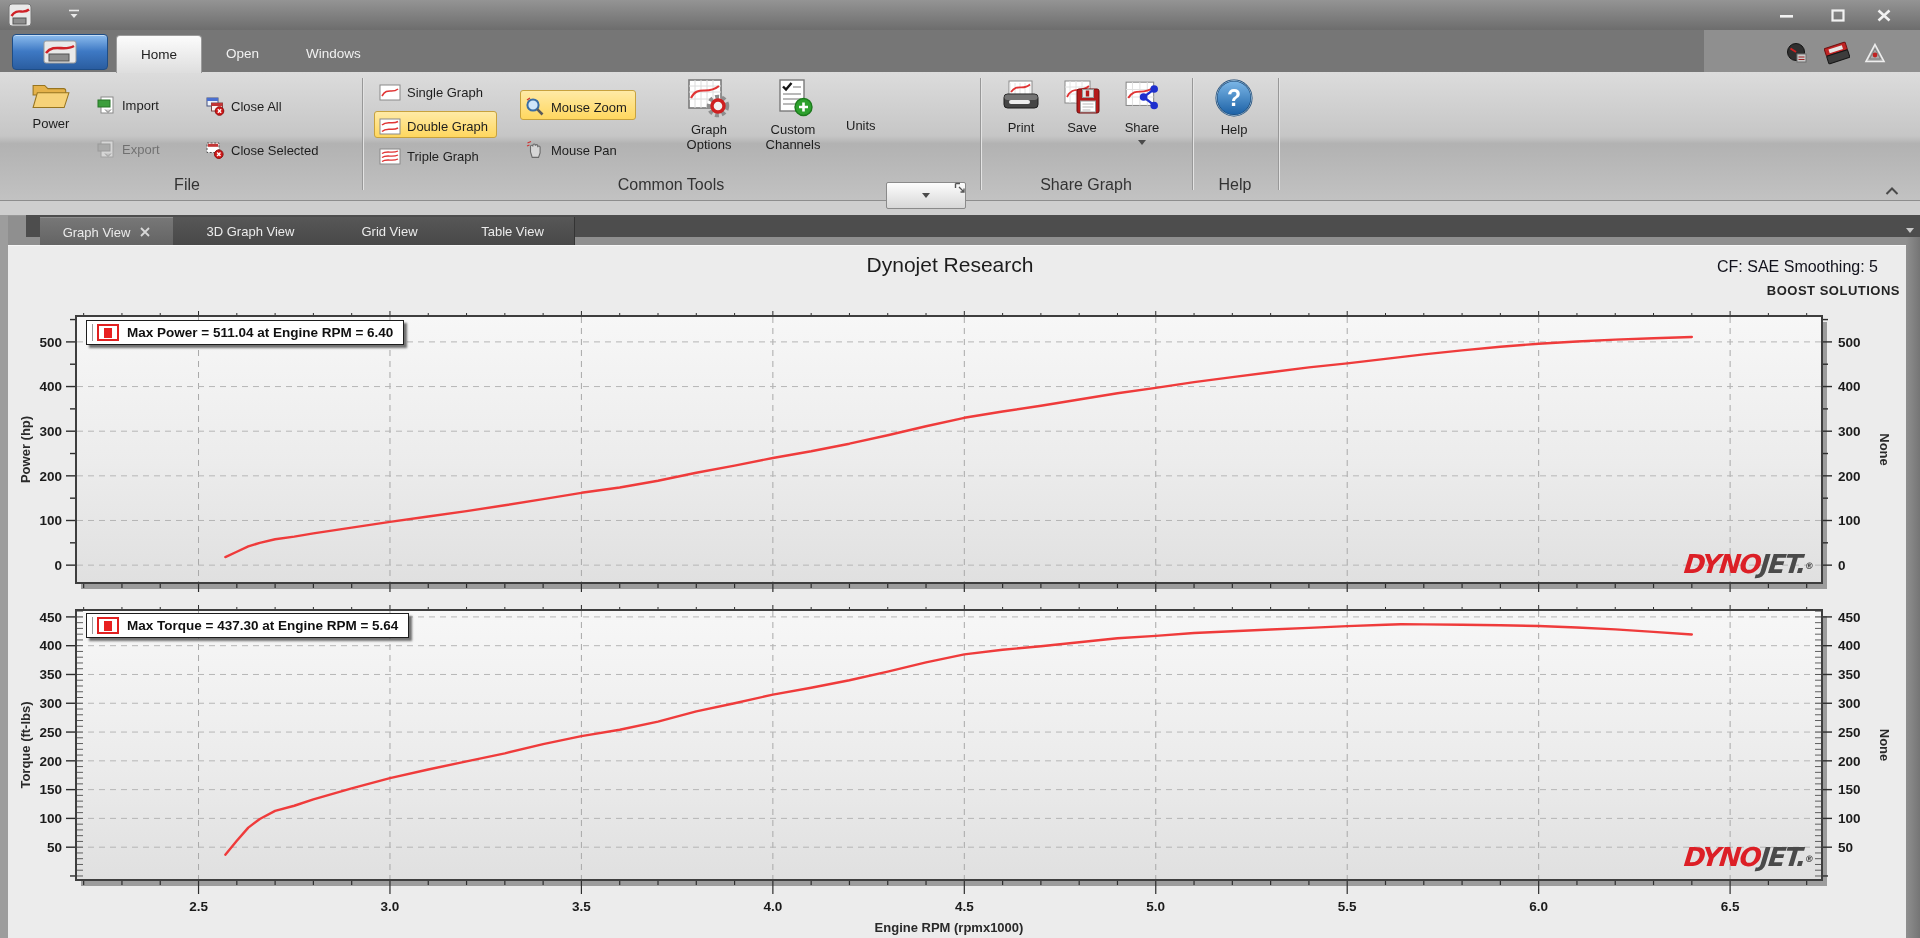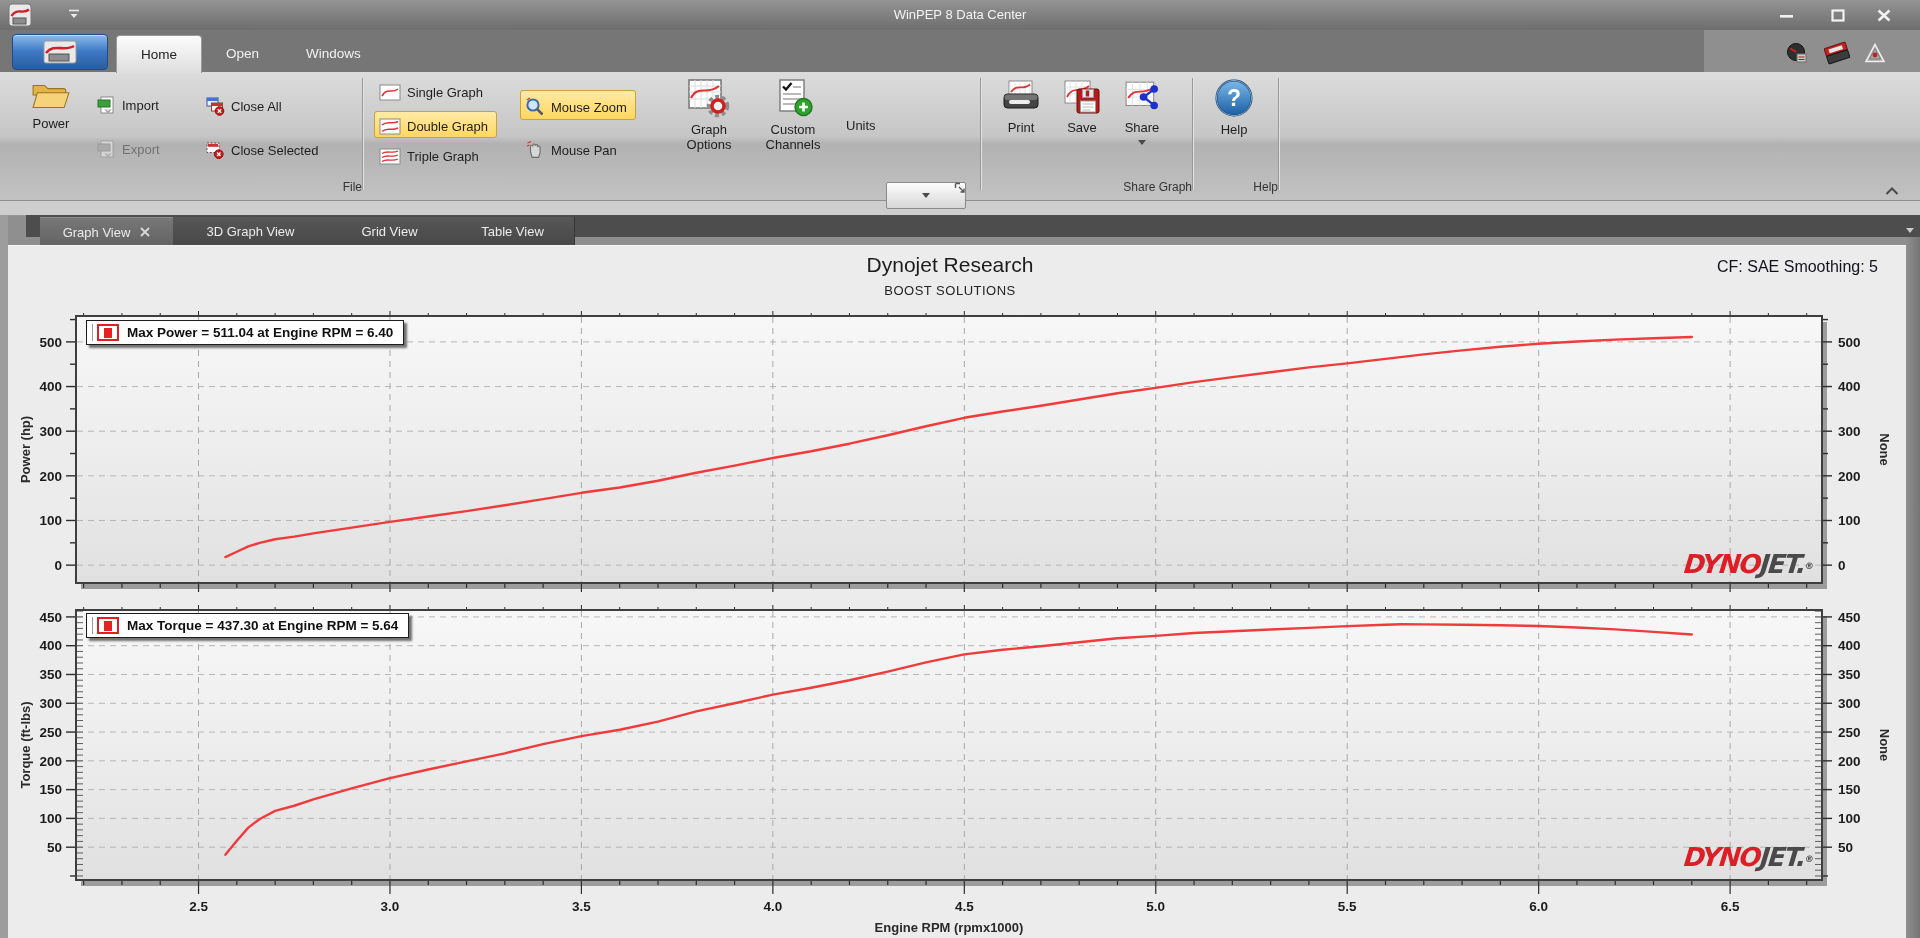--- a/index.html
+++ b/index.html
@@ -10,40 +10,40 @@
   .winbtn{position:absolute;top:6px;height:18px;width:32px;display:flex;align-items:center;justify-content:center;cursor:default}
   
   #tabrow{position:absolute;left:0;top:30px;width:1704px;height:42px;background:#767676;z-index:19}
   .apporb{position:absolute;left:12px;top:4px;width:94px;height:34px;border-radius:4px;border:1px solid #1e4d86;background:linear-gradient(#8cbcee,#3e79c4 48%,#2a5da0);display:flex;align-items:center;justify-content:center;box-shadow:inset 0 1px 0 rgba(255,255,255,.5)}
   .rtab{position:absolute;top:5px;height:37px;display:flex;align-items:center;justify-content:center;color:#f1f1f1;font-size:13.5px;padding:0 24px}
   .rtab.active{background:linear-gradient(#fcfcfc,#dedede);color:#222;border:1px solid #9b9b9b;border-bottom:none;border-radius:4px 4px 0 0}
   .traybtn{position:absolute;top:10px;width:26px;height:26px;display:flex;align-items:center;justify-content:center}
   
   #ribbon{position:absolute;left:0;top:72px;width:1920px;height:128px;background:linear-gradient(#dcdcdc,#c6c6c6 50%,#b2b2b2 56%,#c2c2c2);z-index:18;border-bottom:1px solid #8d8d8d}
   .gdiv{position:absolute;top:6px;height:112px;width:1px;background:#989898;box-shadow:1px 0 0 #e3e3e3}
-  .glabel{position:absolute;bottom:6px;font-size:12px;color:#333;text-align:right}
+  .glabel{position:absolute;bottom:6px;font-size:16px;color:#333;text-align:center}
   .btn{position:absolute;display:flex;align-items:center;gap:6px;font-size:13px;color:#1e1e1e;white-space:nowrap;cursor:default}
   .btn.big{flex-direction:column;gap:4px;text-align:center;justify-content:flex-start}
   .btn.big .blabel{line-height:15px}
   .hl{background:linear-gradient(#ffeaa6,#ffd75f);border:1px solid #c8a23e;border-radius:3px;padding:6px 8px 2px 4px}
   .plain{padding:3px 8px 3px 4px;border:1px solid transparent}
   .disabled{opacity:.45;filter:grayscale(.9)}
   .units-dd{position:absolute;left:886px;top:110px;width:78px;height:25px;background:linear-gradient(#fdfdfd,#d7d7d7);border:1px solid #8a8a8a;border-radius:2px;display:flex;align-items:center;justify-content:center}
   .tri{width:0;height:0;border-left:4px solid transparent;border-right:4px solid transparent;border-top:5px solid #4a4a4a}
   
   #band{position:absolute;left:0;top:200px;width:1920px;height:15px;background:#cecece;border-bottom:1px solid #989898}
   #lstrip{position:absolute;left:0;top:215px;width:8px;height:723px;background:#9d9d9d}
   #rstrip{position:absolute;left:1906px;top:215px;width:14px;height:723px;background:linear-gradient(90deg,#8f8f8f,#757575)}
   #docstrip{position:absolute;left:26px;top:215px;width:1898px;height:22px;background:#4d4d4d}
   .doctab{position:absolute;top:2px;height:28px;background:linear-gradient(#575757,#484848);color:#ebebeb;font-size:13px;display:flex;align-items:center;justify-content:center;gap:10px;border-right:1px solid #343434}
   .doctab.active{background:linear-gradient(#777,#636363);border-top:1px solid #8e8e8e}
   #panel{position:absolute;left:8px;top:245px;width:1898px;height:693px;background:#ececec;border-top:1px solid #f6f6f6}
   
   #gtitle{position:absolute;left:0;top:253px;width:1900px;text-align:center;font-size:21px;color:#1c1c1c;z-index:6}
-  #gsub{position:absolute;left:0;top:283px;width:1900px;text-align:center;font-size:13px;font-weight:400;letter-spacing:.5px;color:#242424;z-index:6}
+  #gsub{position:absolute;left:0;top:283px;width:1900px;text-align:right;font-size:13px;font-weight:700;letter-spacing:.5px;color:#242424;z-index:6}
   #cf{position:absolute;right:42px;top:258px;font-size:16px;color:#12121c;z-index:6}
   
   .chartsvg{position:absolute;z-index:3}
   .tk{font:700 13.5px "Liberation Sans",sans-serif;fill:#1b1b1b}
   .axt{font:700 13px "Liberation Sans",sans-serif;fill:#2a2a2a}
   .legend{position:absolute;z-index:7;height:23px;background:#fff;border:1px solid #1d1d1d;box-shadow:3px 3px 2px rgba(70,70,70,.75);display:flex;align-items:center;padding:0 10px 0 5px;font-size:13.5px;font-weight:700;color:#101010}
   .sw-div{width:1px;height:17px;background:#9a9a9a;margin-right:4px}
   .swatch{width:22px;height:17px;border:2px solid #e02020;background:#fff;display:flex;align-items:center;justify-content:center;margin-right:8px;box-sizing:border-box}
   .swrect{width:8px;height:10px;background:#e82020}
   .djlogo{position:absolute;z-index:6;font-family:"DejaVu Sans",sans-serif;font-style:italic;font-weight:900;font-size:26px;letter-spacing:-1.5px;transform:skewX(-6deg);line-height:26px}
@@ -57,21 +57,20 @@
 <div id="titlebar">
   <svg style="position:absolute;left:8px;top:3px" width="24" height="24" viewBox="0 0 24 24">
       <rect x="1" y="1" width="22" height="22" rx="3" fill="#e9e9e9" stroke="#777"></rect>
       <path d="M3.5 13 C9 4 15 12 21 6.5" stroke="#cf2127" stroke-width="2.4" fill="none"></path>
       <rect x="5" y="15" width="13" height="6" fill="#8d8d8d" stroke="#555"></rect>
     </svg>
   <svg style="position:absolute;left:66px;top:9px" width="16" height="13" viewBox="0 0 16 13">
       <path d="M3 1.5 h10" stroke="#e9e9e9" stroke-width="1.6"></path>
       <path d="M4.5 5 L8 9 L11.5 5 Z" fill="#e9e9e9"></path>
     </svg>
-  <div id="apptitle">WinPEP 8 Data Center</div>
   <div class="winbtn" style="left:1770px">
       <svg width="13" height="12" viewBox="0 0 13 12">
         <rect x="0" y="6" width="13" height="2.6" fill="#f2f2f2"></rect>
       </svg>
     </div>
   <div class="winbtn" style="left:1822px">
       <svg width="14" height="13" viewBox="0 0 14 13">
         <rect x="1.5" y="1.5" width="11" height="10" fill="none" stroke="#f2f2f2" stroke-width="2.2"></rect>
       </svg>
     </div>
@@ -226,20 +225,21 @@
         <path d="M20 9 h8 M10 16 h18 M10 21 h18 M10 26 h12" stroke="#a3a3a3" stroke-width="1.6"></path>
         <circle cx="30.5" cy="29" r="8.5" fill="#2ea12e" stroke="#1c7a1c" stroke-width="1.4"></circle>
         <path d="M30.5 24.5 v9 M26 29 h9" stroke="#fff" stroke-width="2.6"></path>
       </svg>
     <span class="blabel" style="white-space:normal;width:70px">Custom Channels</span>
   </div>
   <span style="position:absolute;left:846px;top:46px;font-size:13px;color:#1e1e1e">Units</span>
   <div class="units-dd">
       <span class="tri"></span>
     </div>
+  <div class="glabel" style="left:362px;width:618px">Common Tools</div>
   <svg style="position:absolute;left:954px;top:110px" width="12" height="12" viewBox="0 0 12 12">
       <path d="M1.5 1.5 h4.5 M1.5 1.5 v4.5" stroke="#555" stroke-width="1.4" fill="none"></path>
       <path d="M5 5 l5 5 M10 6.5 V10 H6.5" stroke="#555" stroke-width="1.3" fill="none"></path>
     </svg>
   <div class="gdiv" style="left:980px"></div>
 
   <div class="btn big" style="left:992px;top:6px;width:58px">
     <svg width="40" height="38" viewBox="0 0 40 36">
         <rect x="8" y="2" width="23" height="16" fill="#fff" stroke="#8a8a8a"></rect>
         <path d="M9 4 v13 M14 4 v13 M19 4 v13 M24 4 v13 M29 4 v13" stroke="#e2e2e2"></path>

